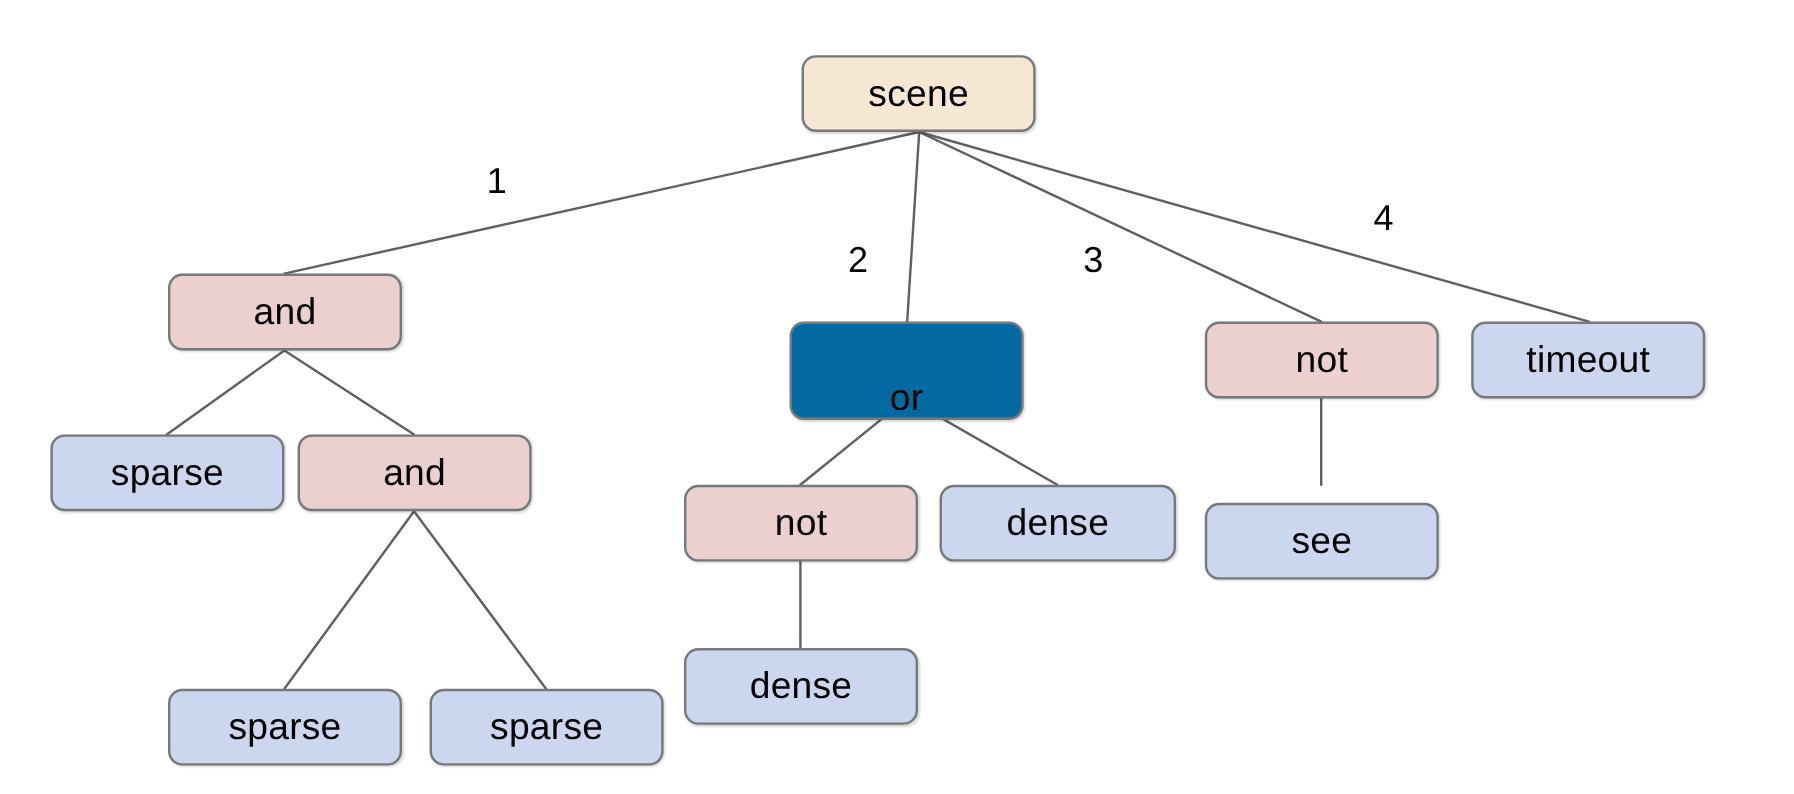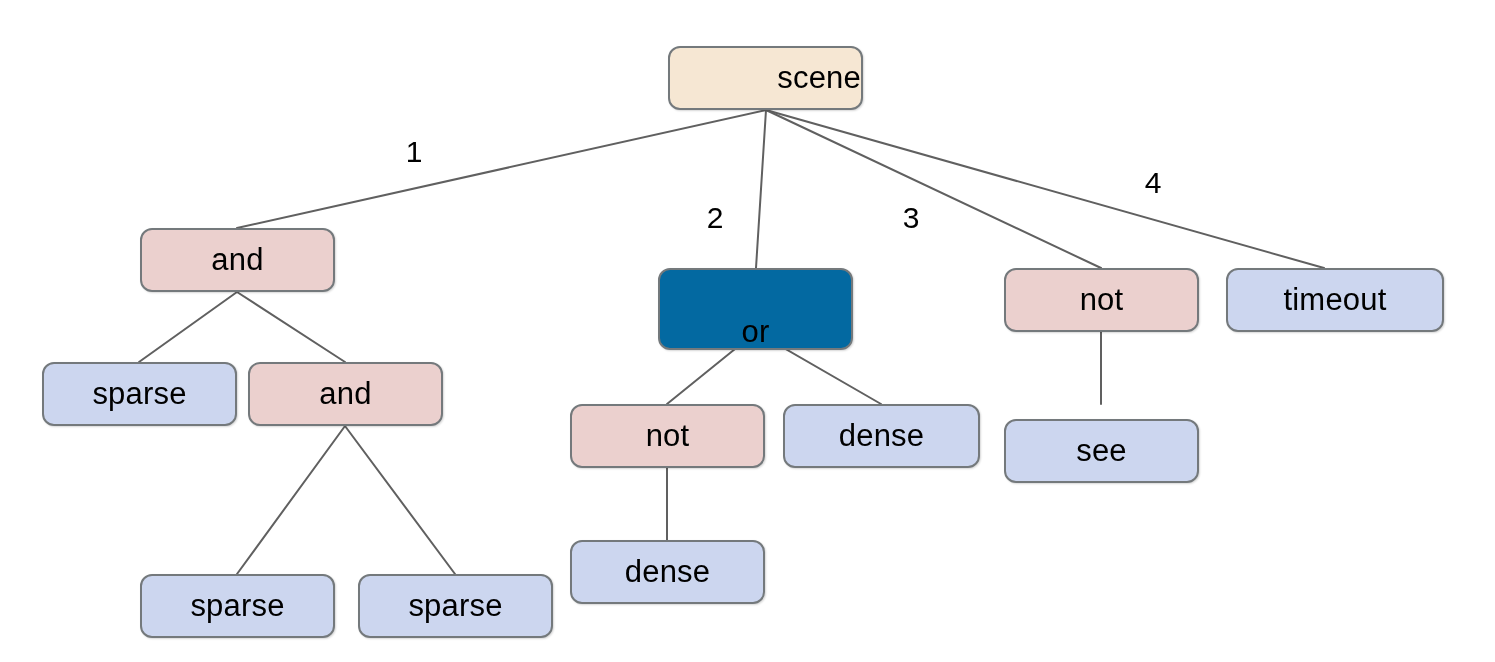--- a/index.html
+++ b/index.html
@@ -68,33 +68,33 @@
       <line x1="237" y1="292" x2="345" y2="362" stroke="#606060" stroke-width="2" stroke-linecap="round"></line>
       <line x1="345" y1="426" x2="237" y2="574" stroke="#606060" stroke-width="2" stroke-linecap="round"></line>
       <line x1="345" y1="426" x2="455" y2="574" stroke="#606060" stroke-width="2" stroke-linecap="round"></line>
       <line x1="756" y1="332" x2="667" y2="404" stroke="#606060" stroke-width="2" stroke-linecap="round"></line>
       <line x1="756" y1="332" x2="881" y2="404" stroke="#606060" stroke-width="2" stroke-linecap="round"></line>
       <line x1="667" y1="468" x2="667" y2="540" stroke="#606060" stroke-width="2" stroke-linecap="round"></line>
       <line x1="1101" y1="332" x2="1101" y2="404" stroke="#606060" stroke-width="2" stroke-linecap="round"></line>
     </svg>
 
   <div id="node-layer">
-      <div class="node" style="left: 668px; top: 46px; width: 195px; height: 64px; background: rgb(246, 231, 211); border-color: rgb(116, 121, 124); justify-content: flex-end;">
+      <div class="node" style="left: 668px; top: 46px; width: 195px; height: 64px; background: rgb(246, 231, 211); border-color: rgb(116, 121, 124);">
         <span class="node-label">scene</span>
       </div>
       <div class="node" style="left: 140px; top: 228px; width: 195px; height: 64px; background: rgb(235, 208, 206); border-color: rgb(116, 121, 124);">
         <span class="node-label">and</span>
       </div>
       <div class="node" style="left: 658px; top: 268px; width: 195px; height: 82px; background: #0369a1; border-color: rgb(116, 121, 124); align-items: flex-end;">
         <span class="node-label">or</span>
       </div>
       <div class="node" style="left: 1004px; top: 268px; width: 195px; height: 64px; background: rgb(235, 208, 206); border-color: rgb(116, 121, 124);">
         <span class="node-label">not</span>
       </div>
-      <div class="node" style="left: 1226px; top: 268px; width: 218px; height: 64px; background: rgb(204, 214, 239); border-color: rgb(116, 121, 124);">
+      <div class="node" style="left: 1226px; top: 268px; width: 195px; height: 64px; background: rgb(204, 214, 239); border-color: rgb(116, 121, 124);">
         <span class="node-label">timeout</span>
       </div>
       <div class="node" style="left: 42px; top: 362px; width: 195px; height: 64px; background: rgb(204, 214, 239); border-color: rgb(116, 121, 124);">
         <span class="node-label">sparse</span>
       </div>
       <div class="node" style="left: 248px; top: 362px; width: 195px; height: 64px; background: rgb(235, 208, 206); border-color: rgb(116, 121, 124);">
         <span class="node-label">and</span>
       </div>
       <div class="node" style="left: 570px; top: 404px; width: 195px; height: 64px; background: rgb(235, 208, 206); border-color: rgb(116, 121, 124);">
         <span class="node-label">not</span>

